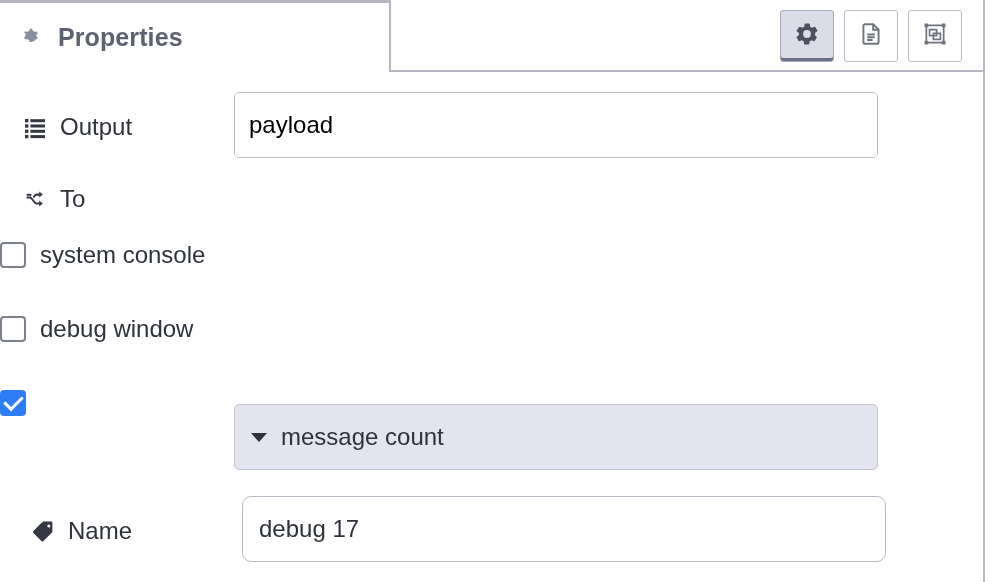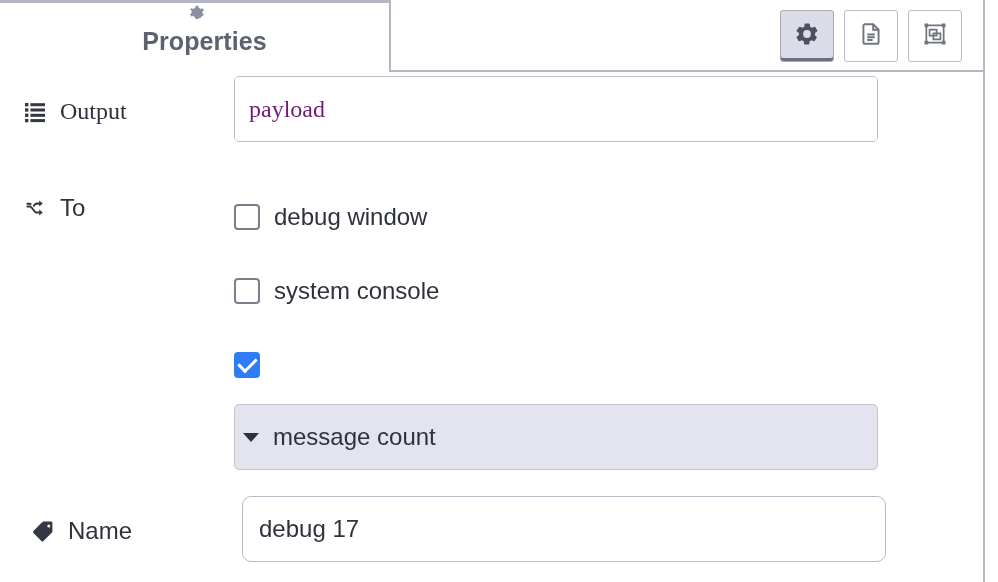--- a/index.html
+++ b/index.html
@@ -60,21 +60,20 @@
     position: absolute;
     left: 0; top: 0;
     width: 391px;
     height: 72px;
     background: #ffffff;
     border-top: 3px solid #b4b7c1;
     border-right: 2px solid #b4b7c1;
     display: flex;
     align-items: center;
     padding-left: 20px;
-    flex-direction: column;
   }
   .tab .tab-icon {
     width: 24px; height: 24px;
     display: inline-flex; align-items: center; justify-content: center;
     margin-right: 14px;
     color: #8b90a0;
   }
   .tab .tab-label {
     font-size: 25px;
     font-weight: bold;
@@ -139,21 +138,21 @@
     justify-content: center;
     color: #343843;
     flex: none;
   }
   .row-label .lbl-text {
     font-size: 24px;
     color: #2e323b;
   }
 
   
-  .row-output { top: 4px; height: 70px; font-family: Liberation Serif, serif; }
+  .row-output { top: 20px; height: 70px; }
   .row-output .row-label { height: 70px; }
   .typed-input {
     width: 644px;
     height: 66px;
     border: 1px solid #b9bcc6;
     border-radius: 5px;
     background: #ffffff;
     display: flex;
     align-items: stretch;
     overflow: hidden;
@@ -168,34 +167,34 @@
     font-size: 24px;
     border-right: 1px solid #cfd1dc;
   }
   .typed-prefix .caret { margin-right: 14px; }
   .typed-value {
     flex: 1;
     display: flex;
     align-items: center;
     padding-left: 14px;
     font-size: 24px;
-    color: #701a75;
+    color: #000000;
     background: #ffffff;
   }
 
   .caret {
     width: 0; height: 0;
     border-left: 8px solid transparent;
     border-right: 8px solid transparent;
     border-top: 9px solid #2e323b;
     display: inline-block;
   }
 
   
-  .row-to { top: 108px; height: 260px; }
+  .row-to { top: 108px; height: 260px; flex-direction: column; }
   .row-to .row-label { height: 56px; }
   .check-list {
     display: flex;
     flex-direction: column;
   }
   .check-item {
     height: 74px;
     display: flex;
     align-items: center;
   }
@@ -231,21 +230,21 @@
     position: absolute;
     left: 234px;
     top: 332px;
     width: 644px;
     height: 66px;
     background: #e4e4f0;
     border: 1px solid #c2c4d2;
     border-radius: 5px;
     display: flex;
     align-items: center;
-    padding-left: 8px;
+    padding-left: 16px;
     font-size: 24px;
     color: #2e323b;
   }
   .select-wide .caret { margin-right: 14px; }
 
   
   .row-name { top: 424px; height: 70px; padding-left: 8px; }
   .row-name .row-label { height: 70px; }
   .text-input {
     width: 644px;
@@ -348,25 +347,25 @@
             <path d="M16.2 13.4l3.6 3.1-3.6 3.1v-2h-2.1c-1.4 0-2.6-.6-3.6-2l-2.1-2.8c-.7-.9-1.3-1.3-2.2-1.3H3.6v-2h2.6c1.4 0 2.6.6 3.6 2l2.1 2.8c.7.9 1.3 1.3 2.2 1.3h2.1v-2.2z"></path>
             <path d="M3.6 8.8V6.8h2.6c1 0 1.9.3 2.7 1l-1.3 1.7c-.4-.4-.9-.7-1.4-.7H3.6z"></path>
           </svg>
         </span>
         <span class="lbl-text">To</span>
       </div>
 
       <div class="check-list">
         <label class="check-item">
           <span class="check-box"></span>
-          <span class="check-label">debug window</span>
+          <span class="check-label">system console</span>
         </label>
         <label class="check-item">
           <span class="check-box"></span>
-          <span class="check-label">system console</span>
+          <span class="check-label">debug window</span>
         </label>
         <label class="check-item">
           <span class="check-box checked"></span>
         </label>
       </div>
     </div>
 
     <div class="select-wide">
       <span class="caret"></span>
       <span>message count</span>

